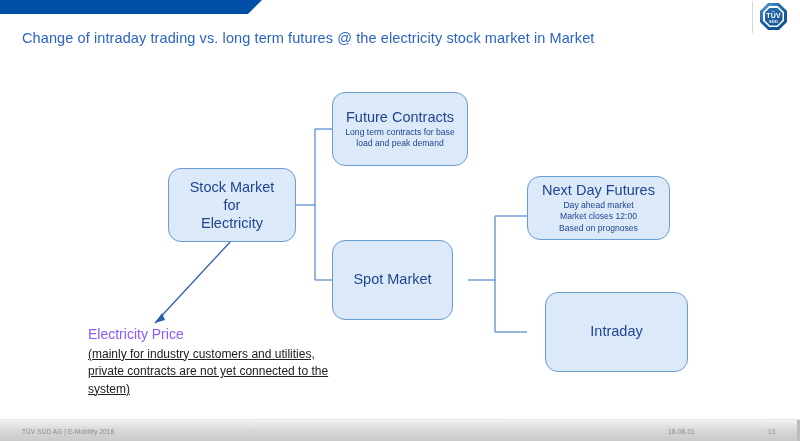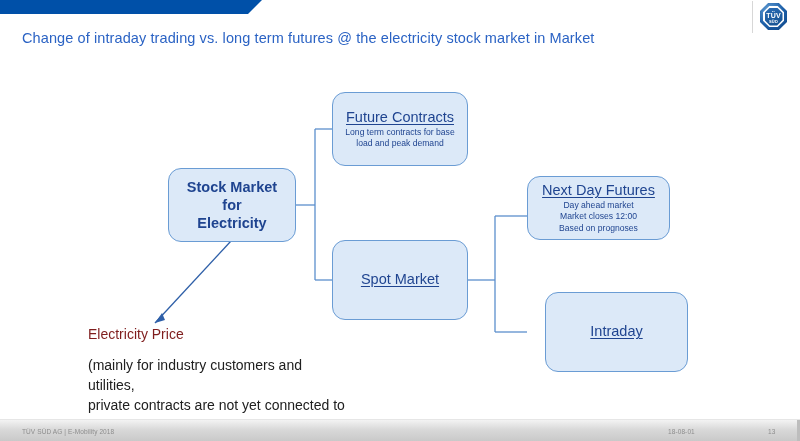--- a/index.html
+++ b/index.html
@@ -116,67 +116,67 @@
     justify-content: center;
     padding: 2px 6px;
   }
   .node .node-title {
     font-size: 14.5px;
     line-height: 1.18;
     color: #1f4490;
     white-space: nowrap;
   }
   .node .node-title.underlined {
-    text-decoration: underline;
     text-underline-offset: 1.5px;
   }
   .node .node-sub {
     font-size: 8.6px;
     line-height: 1.3;
     color: #1f4490;
     margin-top: 1px;
     max-width: 128px;
   }
 
   #node-stock {
-    left: 168px;  top: 168px;  width: 128px; height: 74px; font-weight: bold;
+    left: 168px;  top: 168px;  width: 128px; height: 74px;
   }
   #node-stock .node-title { line-height: 1.26; }
 
   #node-future {
     left: 332px;  top: 92px;   width: 136px; height: 74px;
   }
   #node-spot {
-    left: 332px;  top: 240px;  width: 136px; height: 80px;
+    left: 332px;  top: 240px;  width: 121px; height: 80px;
   }
   #node-nextday {
     left: 527px;  top: 176px;  width: 143px; height: 64px;
   }
   #node-intraday {
     left: 527px;  top: 292px;  width: 143px; height: 80px; margin-left: 18px;
   }
 
   
   #price-annotation {
     position: absolute;
     left: 88px;
     top: 326px;
     width: 260px;
     color: #1a1a1a;
   }
   #price-annotation .price-head {
     font-size: 14px;
     line-height: 1.2;
-    color: #7f1d1d;
+    color: #8b5cf6;
   }
   #price-annotation .price-note {
-    font-size: 14px;
+    font-size: 12px;
     line-height: 1.45;
-    margin-top: 12px;
+    margin-top: 3px;
     color: #202020;
+    text-decoration: underline;
   }
 
   
   #footer {
     position: absolute;
     left: 0;
     top: 419px;
     width: 800px;
     height: 22px;
     background: linear-gradient(180deg, #f3f3f3 0%, #d9d9d9 45%, #c9c9c9 100%);

